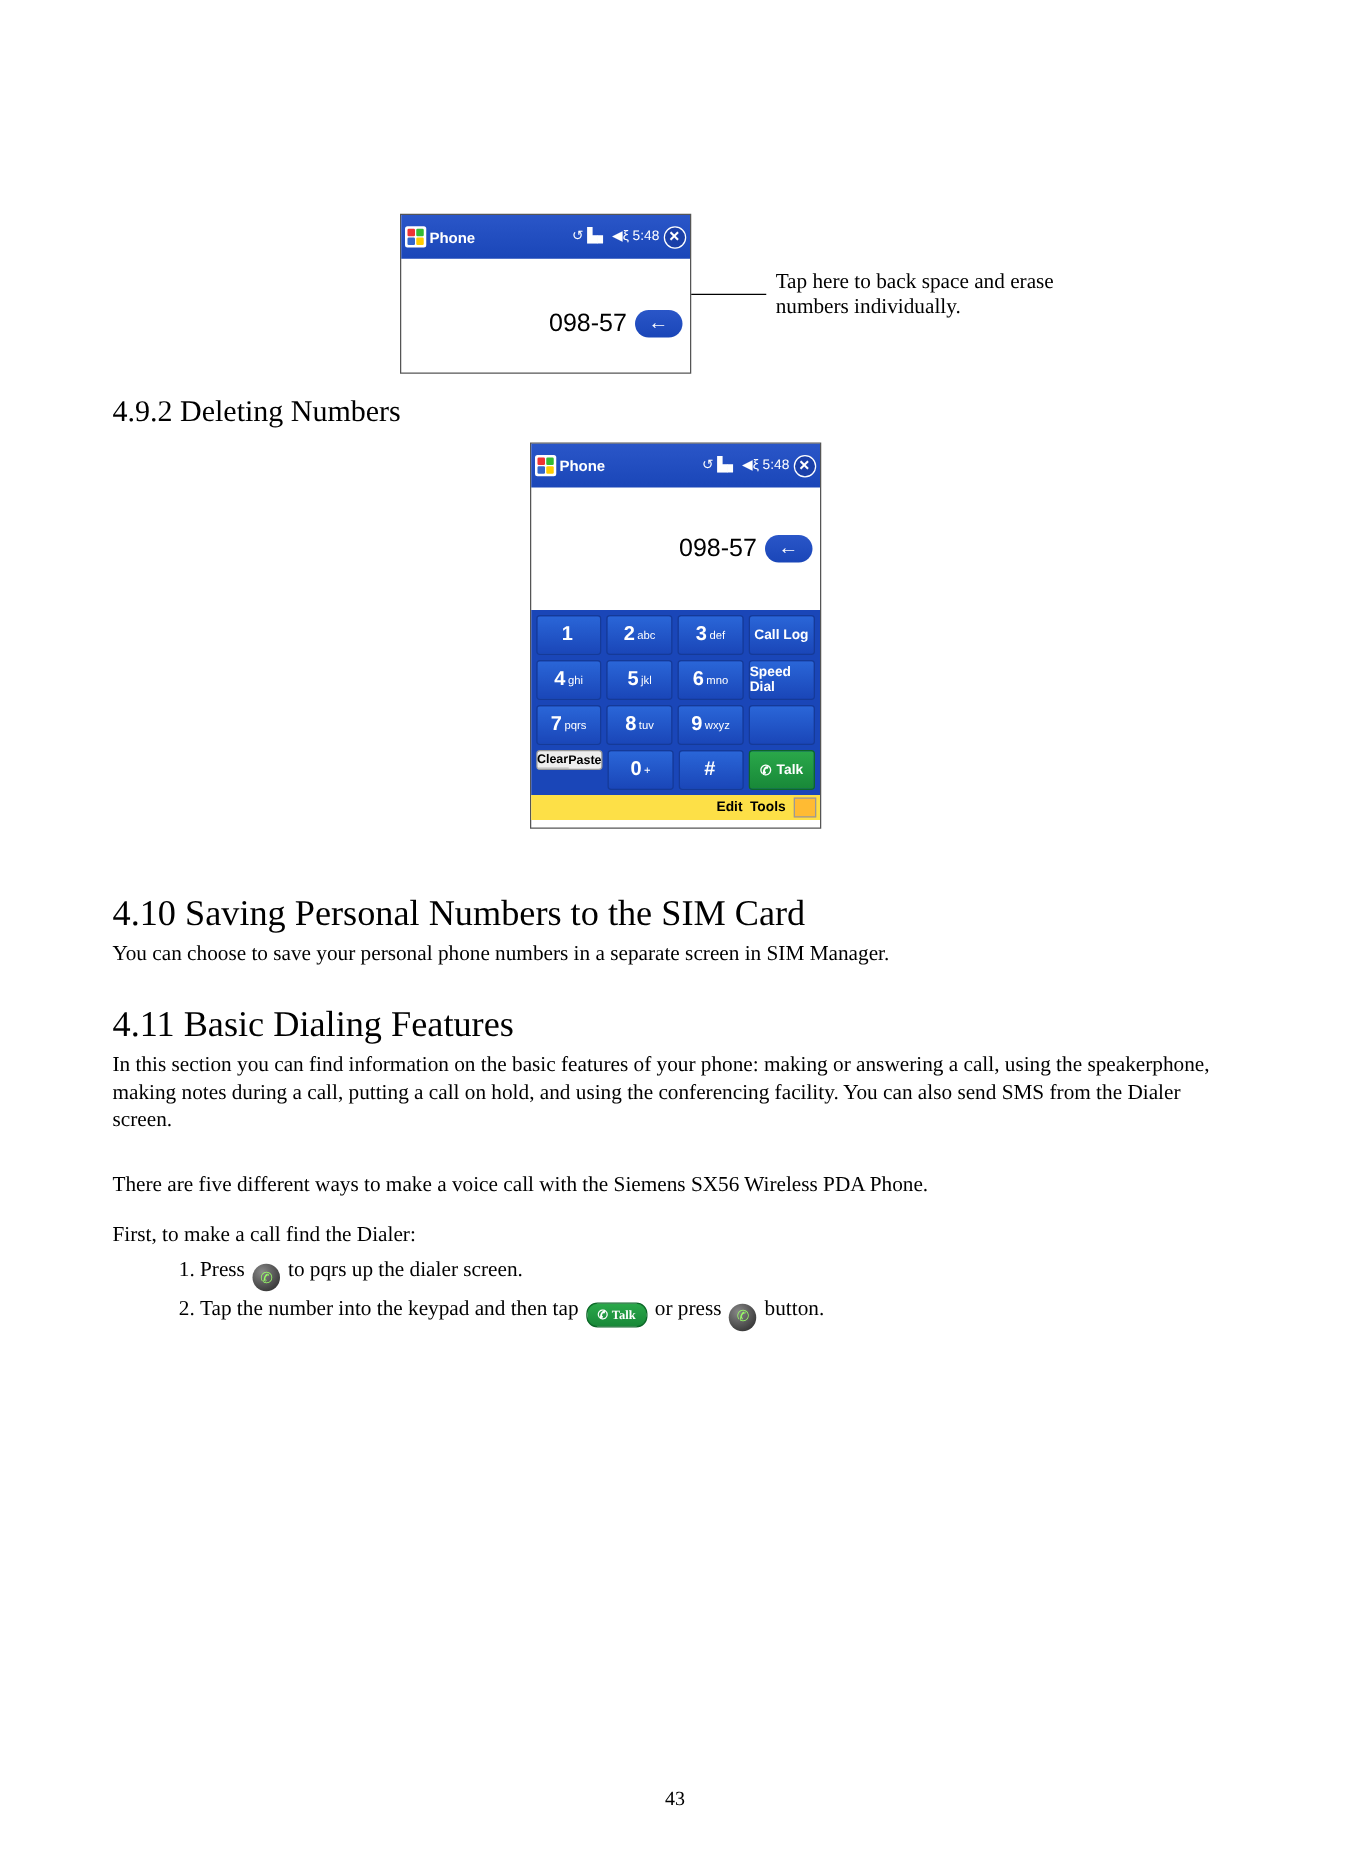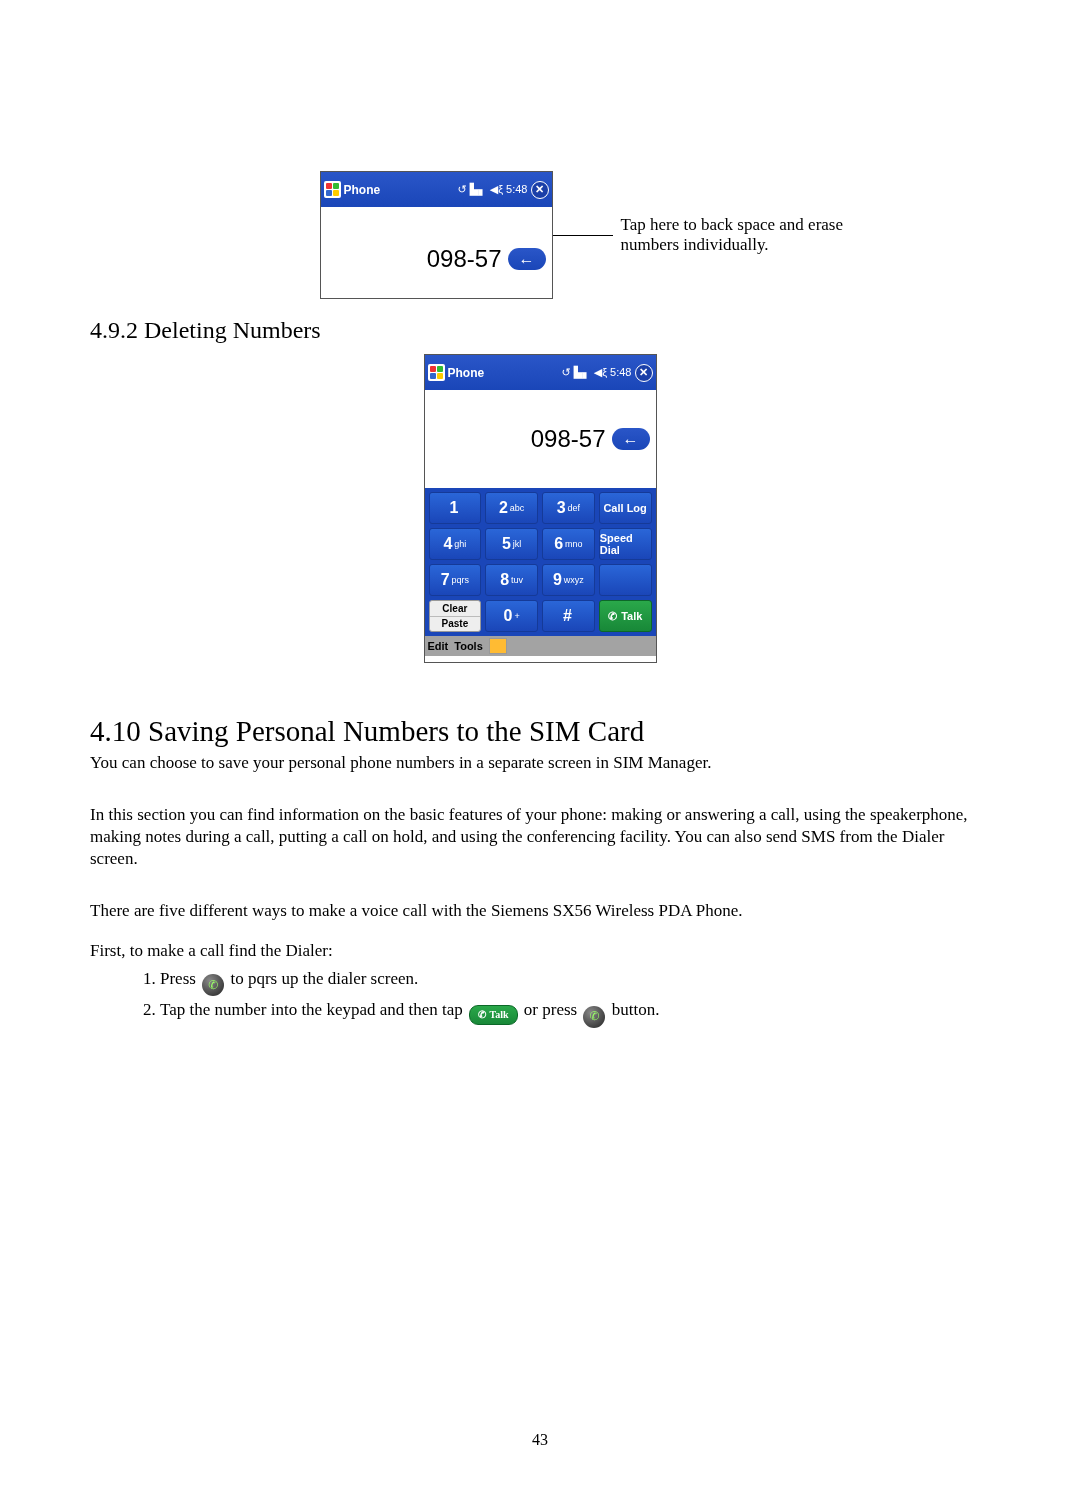--- a/index.html
+++ b/index.html
@@ -94,21 +94,21 @@
 
   .dial-display {
     display:flex; align-items:center; justify-content:flex-end;
     padding: 0 6px;
     gap: 6px;
   }
   .shot1 .dial-display { height: 104px; }
   .shot2 .dial-display { height: 98px; }
   .dial-number {
     font-family: Verdana, Tahoma, sans-serif;
-    font-size: 24px;
+    font-size: 20px;
     color: #000;
   }
   .backspace-btn {
     width: 38px; height: 22px;
     border-radius: 11px;
     background: linear-gradient(#2a56c8,#1a46b8);
     color:#fff;
     display:flex; align-items:center; justify-content:center;
     font-size:16px; font-weight:bold;
   }
@@ -129,42 +129,42 @@
     border: 1px solid #153a98;
     color:#fff;
     display:flex; align-items:center; justify-content:center;
     font-size: 12px;
     box-sizing: border-box;
   }
   .key .kn { font-size:16px; font-weight:bold; margin-right:2px; }
   .key .kt { font-size:9px; }
   .key.side { font-size:11px; font-weight:bold; }
   .split-key {
-    flex:1; margin:2px; height:32px;
+    flex:1; margin:2px; height:16px;
     border-radius:3px; border:1px solid #999;
     background:#eee; color:#000;
-    display:flex; flex-direction:column;
+    display:flex; flex-direction:row;
     font-size:10px; font-weight:bold;
     box-sizing:border-box;
   }
   .split-key div { flex:1; display:flex; align-items:center; justify-content:center; }
   .split-key div:first-child { border-bottom:1px solid #bbb; }
   .talk-key {
     background: linear-gradient(#2aa84a,#188838);
     border:1px solid #0c6828;
     font-weight:bold;
   }
   .talk-key .phone-glyph { margin-right:4px; }
 
   .menubar {
     height: 20px;
-    background: #a3a3a3;
+    background: #fde047;
     display:flex; align-items:center;
     font-size:11px; color:#000;
-    padding: 0 3px; gap:6px;
+    padding: 0 3px; gap:6px;justify-content:flex-end;
   }
   .menubar .kb {
     width:16px; height:14px; border:1px solid #999;
     background:#fb3;
   }
 
   
   .callout-wrap {
     display:flex; align-items:center;
   }
@@ -329,20 +329,21 @@
         <span class="kb"></span>
       </div>
     </div>
   </div>
 
   <div style="height:34px"></div>
   <h2 class="sec">4.10   Saving Personal Numbers to the SIM Card</h2>
   <p class="body">You can choose to save your personal phone numbers in a separate screen in SIM Manager.</p>
 
   <div style="height:30px"></div>
+  <h2 class="sec">4.11   Basic Dialing Features</h2>
   <p class="body">In this section you can find information on the basic features of your phone: making or answering a call, using the speakerphone, making notes during a call, putting a call on hold, and using the conferencing facility. You can also send SMS from the Dialer screen.</p>
 
   <div style="height:30px"></div>
   <p class="body">There are five different ways to make a voice call with the Siemens SX56 Wireless PDA Phone.</p>
   <div style="height:18px"></div>
   <p class="body">First, to make a call find the Dialer:</p>
 
   <ol class="steps">
     <li>
       <span>Press </span><span class="inline-hw-btn">✆</span><span> to pqrs up the dialer screen.</span>

